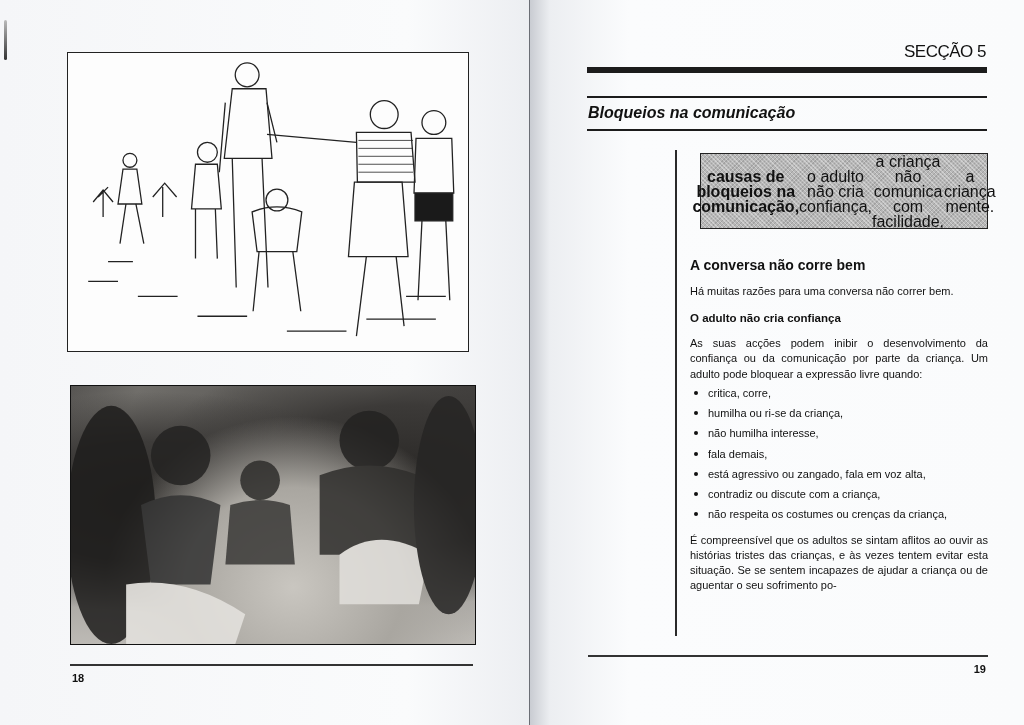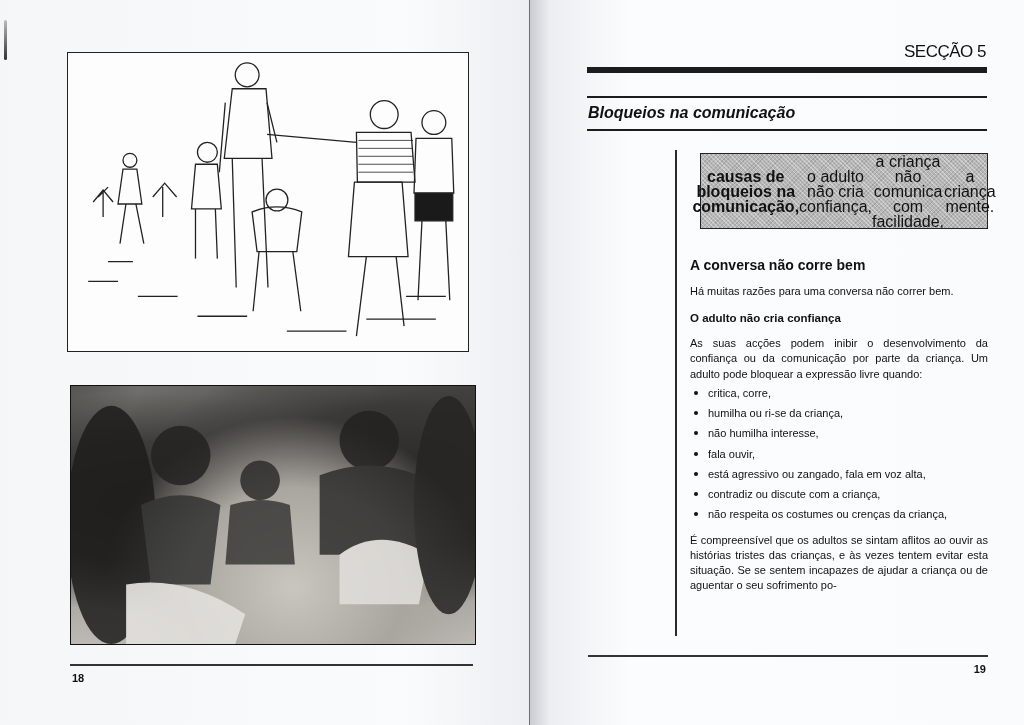--- a/index.html
+++ b/index.html
@@ -151,21 +151,21 @@
 
 <div class="content">
   <div class="h2">A conversa não corre bem</div>
   <p class="p">Há muitas razões para uma conversa não correr bem.</p>
   <div class="h3">O adulto não cria confiança</div>
   <p class="p" style="margin-bottom:4px">As suas acções podem inibir o desenvolvimento da confiança ou da comunicação por parte da criança. Um adulto pode bloquear a expressão livre quando:</p>
   <ul class="bullets">
     <li>critica, corre,</li>
     <li>humilha ou ri-se da criança,</li>
     <li>não humilha interesse,</li>
-    <li>fala ouvir,</li>
+    <li>fala demais,</li>
     <li>está agressivo ou zangado, fala em voz alta,</li>
     <li>contradiz ou discute com a criança,</li>
     <li>não respeita os costumes ou crenças da criança,</li>
   </ul>
   <p class="p-last">É compreensível que os adultos se sintam aflitos ao ouvir as histórias tristes das crianças, e às vezes tentem evitar esta situação. Se se sentem incapazes de ajudar a criança ou de aguentar o seu sofrimento po-</p>
 </div>
 
 <div class="footer-line-right"></div>
 <div class="page-num-right">19</div>
 

